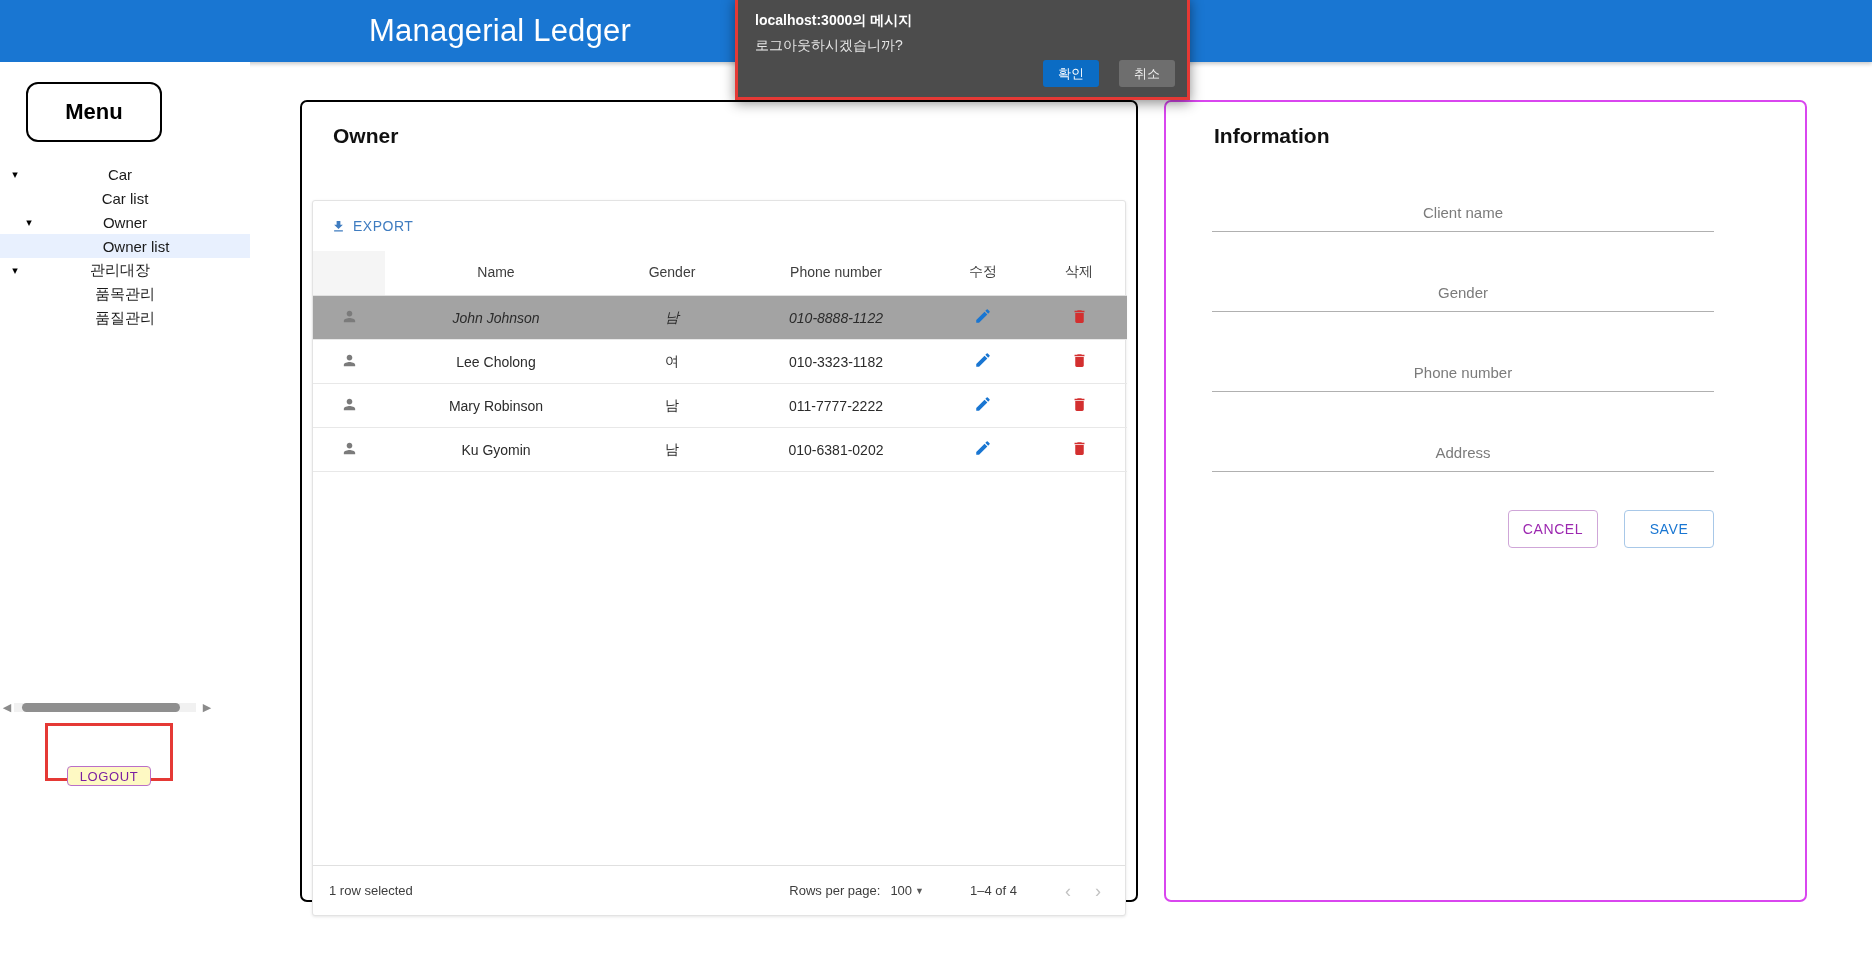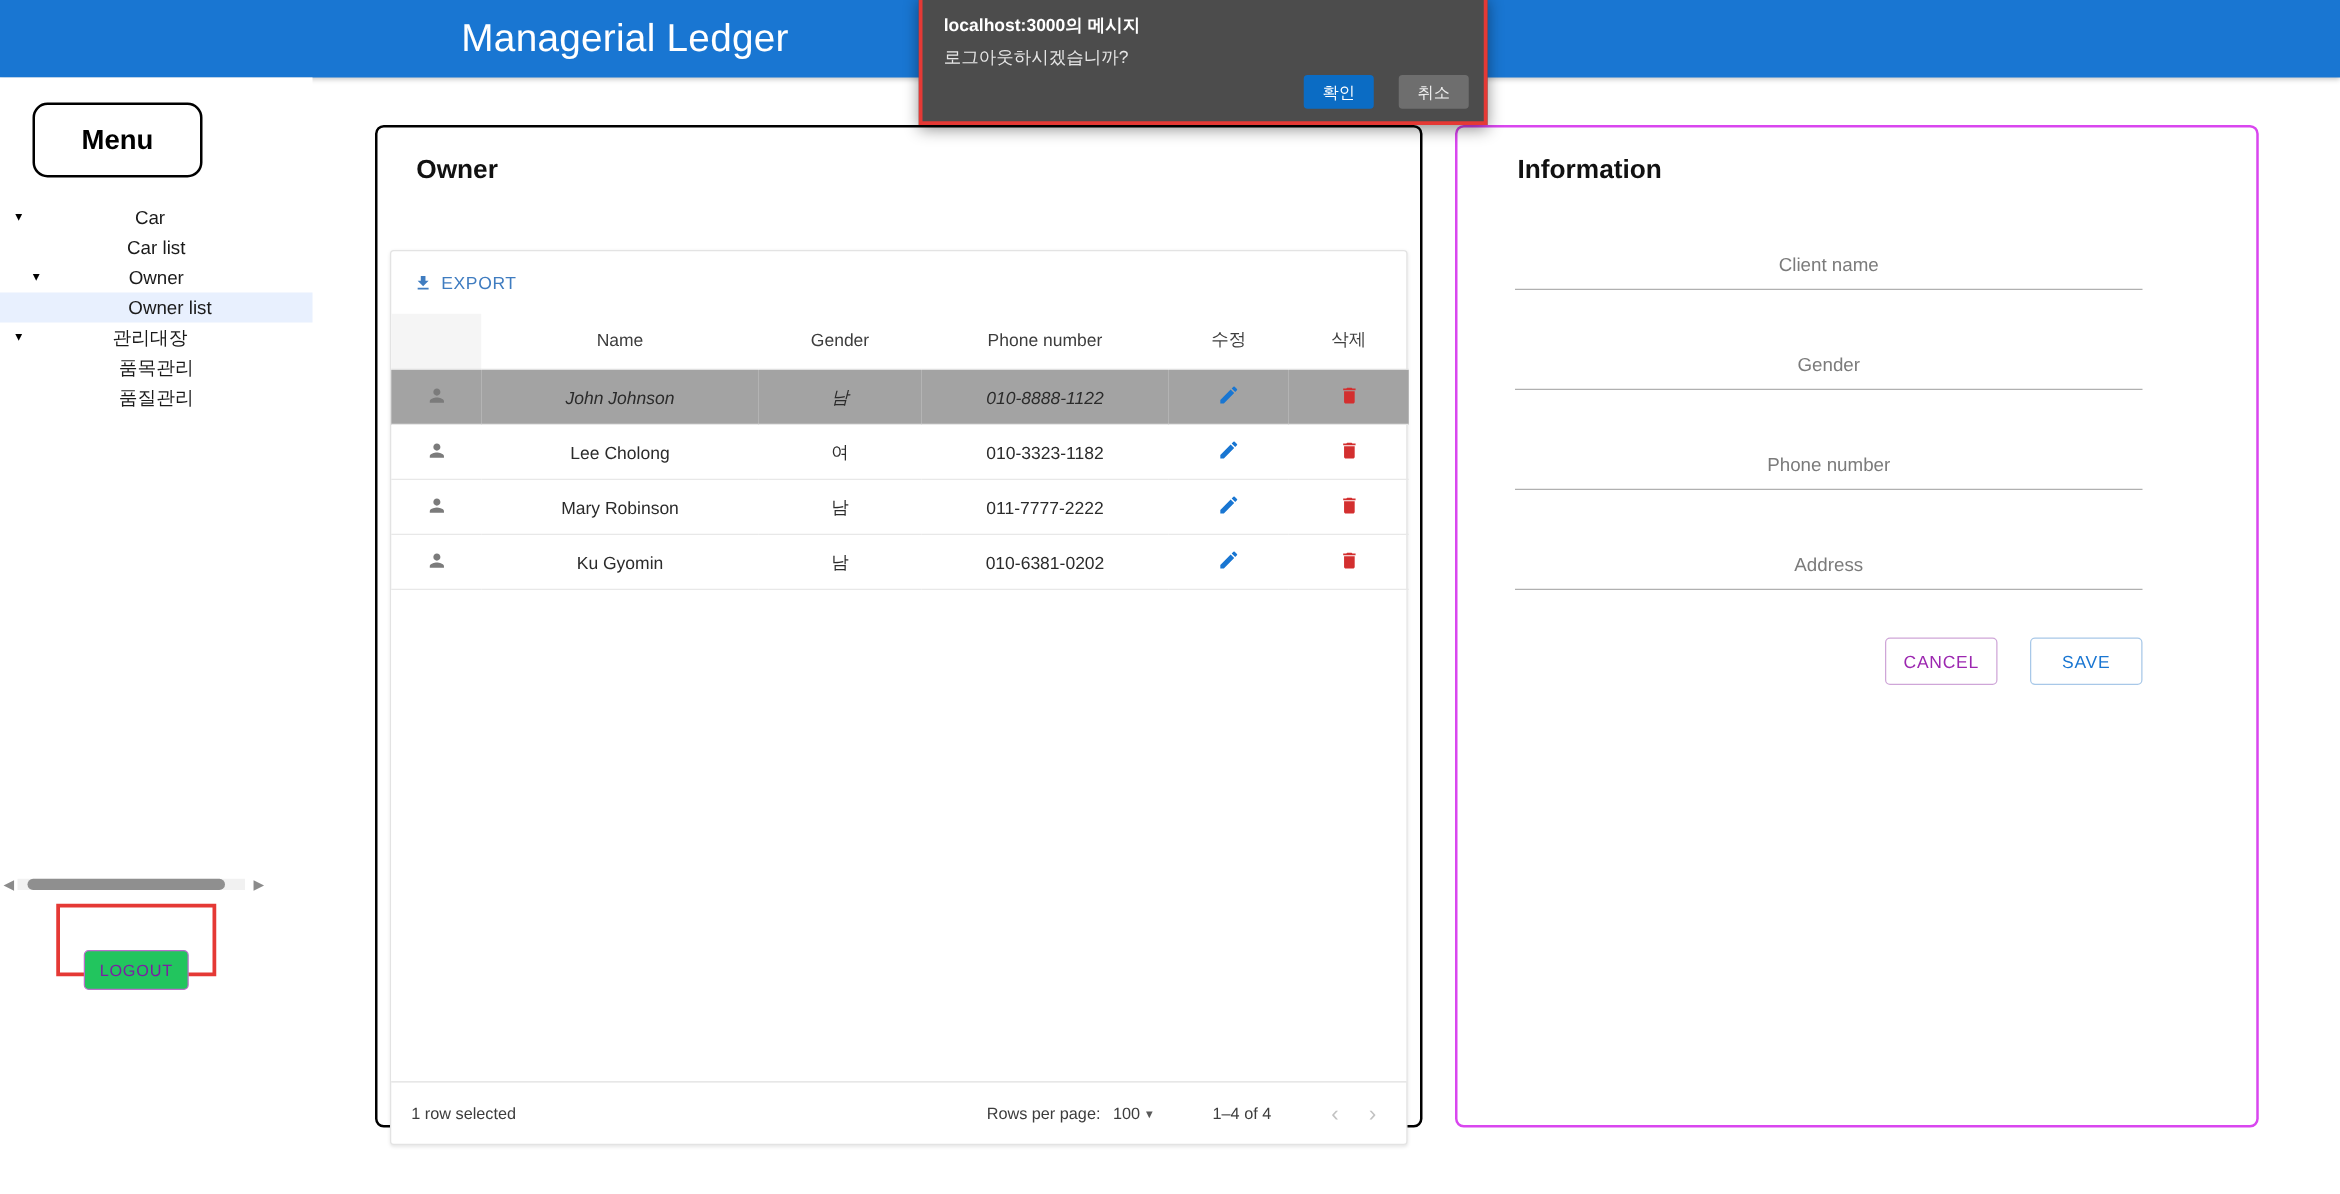--- a/index.html
+++ b/index.html
@@ -75,22 +75,22 @@
   .hscroll .arrow.right { margin-left: 4px; }
 
   .logout-wrap {
     position: absolute; left: 45px; top: 661px;
     width: 128px; height: 58px;
     border: 3px solid #e53935;
     background: #ffffff;
     display: flex; align-items: center; justify-content: center;
   }
   .logout-btn {
-    width: 84px; height: 32px;
-    background: #22c55e;
+    width: 84px; height: 20px;
+    background: #fef9c3;
     border: 1px solid #b96fc9;
     border-radius: 4px;
     color: #7b1fa2; font-size: 13px; letter-spacing: .6px;
     display: flex; align-items: center; justify-content: center;
     cursor: pointer;
     margin-top: 48px;
   }
 
   
   .owner-panel {

